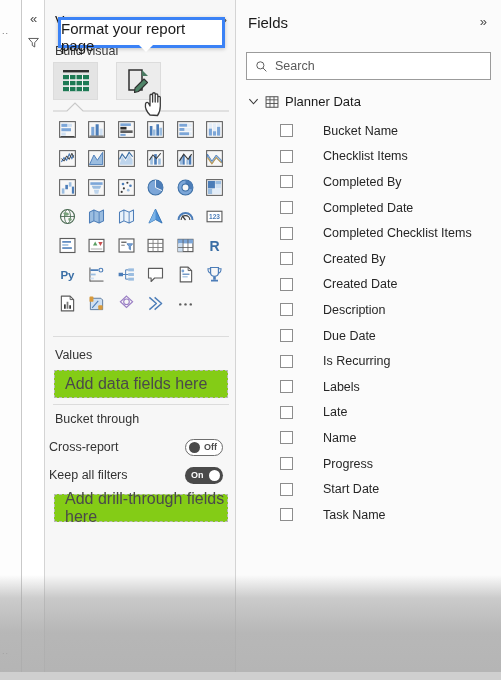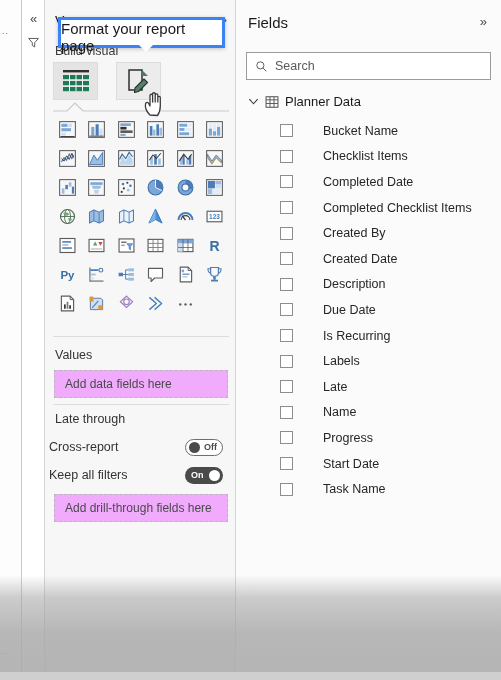--- a/index.html
+++ b/index.html
@@ -75,23 +75,23 @@
   .gcell {
     height: 27px; display: flex; align-items: center; justify-content: center;
     cursor: pointer; border-radius: 1px;
   }
 
   .sep { position: absolute; left: 8px; width: 176px; height: 1px; background: #dcdcdc; }
 
   .sec-head { position: absolute; left: 10px; font-size: 12.5px; color: #333; }
   .dropzone {
     position: absolute; left: 9px; width: 174px; height: 28px;
-    border: 1px dashed #b8b8b8; background: #f0abfc;
+    border: 1px dashed #b8b8b8; background: #84cc16;
     display: flex; align-items: center; padding-left: 10px;
-    font-size: 12px; color: #4a4a4a; cursor: pointer;
+    font-size: 16px; color: #4a4a4a; cursor: pointer;
   }
   .opt-row {
     position: absolute; left: 4px; width: 174px; height: 20px;
     display: flex; align-items: center; justify-content: space-between;
   }
   .opt-label { font-size: 12.5px; color: #333; }
   .toggle {
     width: 38px; height: 17px; border-radius: 9px; position: relative;
     display: flex; align-items: center; cursor: pointer; flex: none;
   }
@@ -568,21 +568,21 @@
       <div class="gcell"></div>
     </div>
 
     <div class="sep" style="top:336px;"></div>
 
     <div class="sec-head" style="top:348px;">Values</div>
     <div class="dropzone" style="top:370px;">Add data fields here</div>
 
     <div class="sep" style="top:404px;"></div>
 
-    <div class="sec-head" style="top:412px;">Late through</div>
+    <div class="sec-head" style="top:412px;">Bucket through</div>
 
     <div class="opt-row" style="top:437px;">
       <span class="opt-label">Cross-report</span>
       <span class="toggle off">
         <span class="knob"></span>
         <span class="tl">Off</span>
       </span>
     </div>
 
     <div class="opt-row" style="top:465px;">
@@ -626,20 +626,24 @@
         <div class="field-row">
           <span class="cbox"></span>
           <span class="fname">Bucket Name</span>
         </div>
         <div class="field-row">
           <span class="cbox"></span>
           <span class="fname">Checklist Items</span>
         </div>
         <div class="field-row">
           <span class="cbox"></span>
+          <span class="fname">Completed By</span>
+        </div>
+        <div class="field-row">
+          <span class="cbox"></span>
           <span class="fname">Completed Date</span>
         </div>
         <div class="field-row">
           <span class="cbox"></span>
           <span class="fname">Completed Checklist Items</span>
         </div>
         <div class="field-row">
           <span class="cbox"></span>
           <span class="fname">Created By</span>
         </div>

